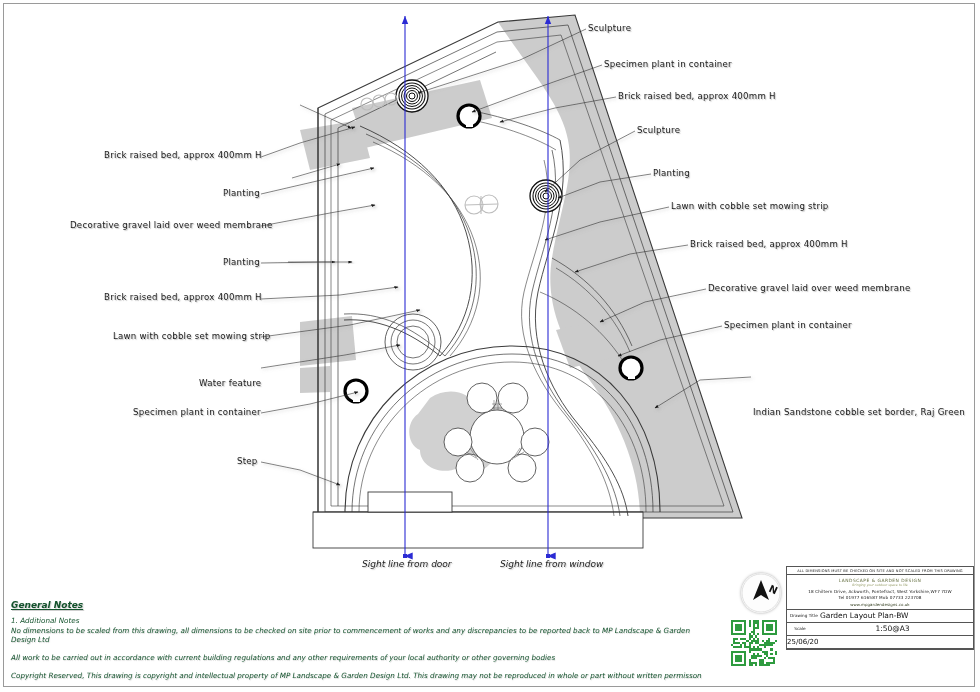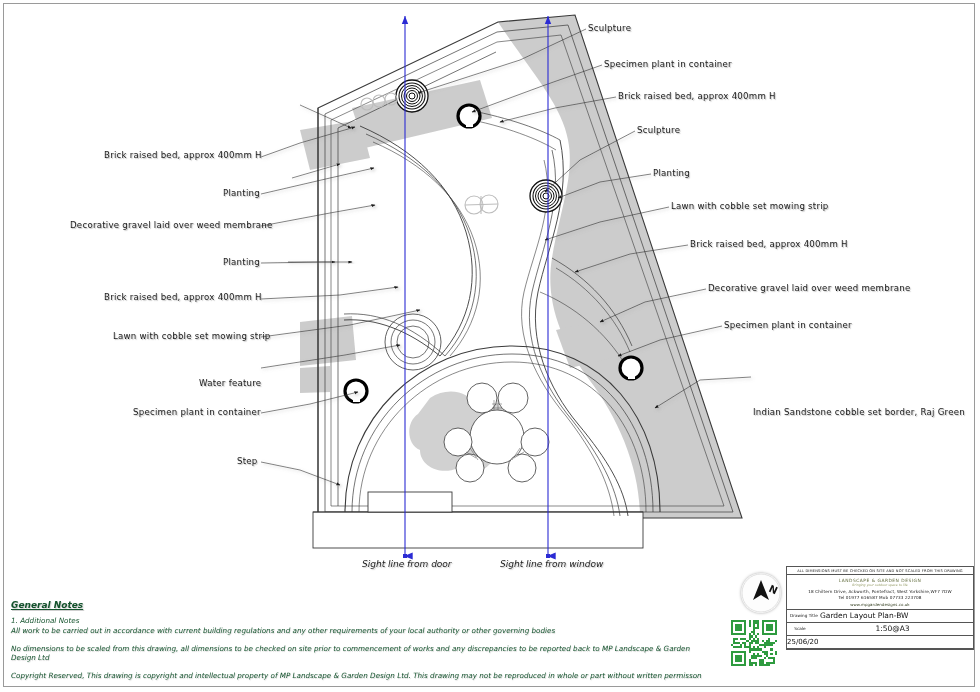--- a/index.html
+++ b/index.html
@@ -435,22 +435,22 @@
     </div>
 
   <div id="sightcap-layer">
       <div class="sightcap" style="left: 362px; top: 559px;">Sight line from door</div>
       <div class="sightcap" style="left: 500px; top: 559px;">Sight line from window</div>
     </div>
 
   <div id="general-notes">
     <div id="gn-title">General Notes</div>
     <div class="gn-sub">1. Additional Notes</div>
+    <div class="gn-line">No dimensions to be scaled from this drawing, all dimensions to be checked on site prior to commencement of works and any discrepancies to be reported back to MP Landscape &amp; Garden Design Ltd</div>
     <div class="gn-line">All work to be carried out in accordance with current building regulations and any other requirements of your local authority or other governing bodies</div>
-    <div class="gn-line">No dimensions to be scaled from this drawing, all dimensions to be checked on site prior to commencement of works and any discrepancies to be reported back to MP Landscape &amp; Garden Design Ltd</div>
     <div class="gn-line">Copyright Reserved, This drawing is copyright and intellectual property of MP Landscape &amp; Garden Design Ltd. This drawing may not be reproduced in whole or part without written permisson</div>
   </div>
 
   <div id="north-arrow">
     <svg width="40" height="40" viewBox="0 0 40 40">
       <circle cx="20" cy="20" r="19" fill="#fdfdfd" stroke="#d8d8d8" stroke-width="0.8"></circle>
       <polygon points="20,7 12,27 20,22 28,27" fill="#121212"></polygon>
       <text x="27" y="18" font-family="DejaVu Sans, sans-serif" font-size="10" font-weight="bold" fill="#121212" transform="rotate(25 27 18)">N</text>
     </svg>
   </div>

